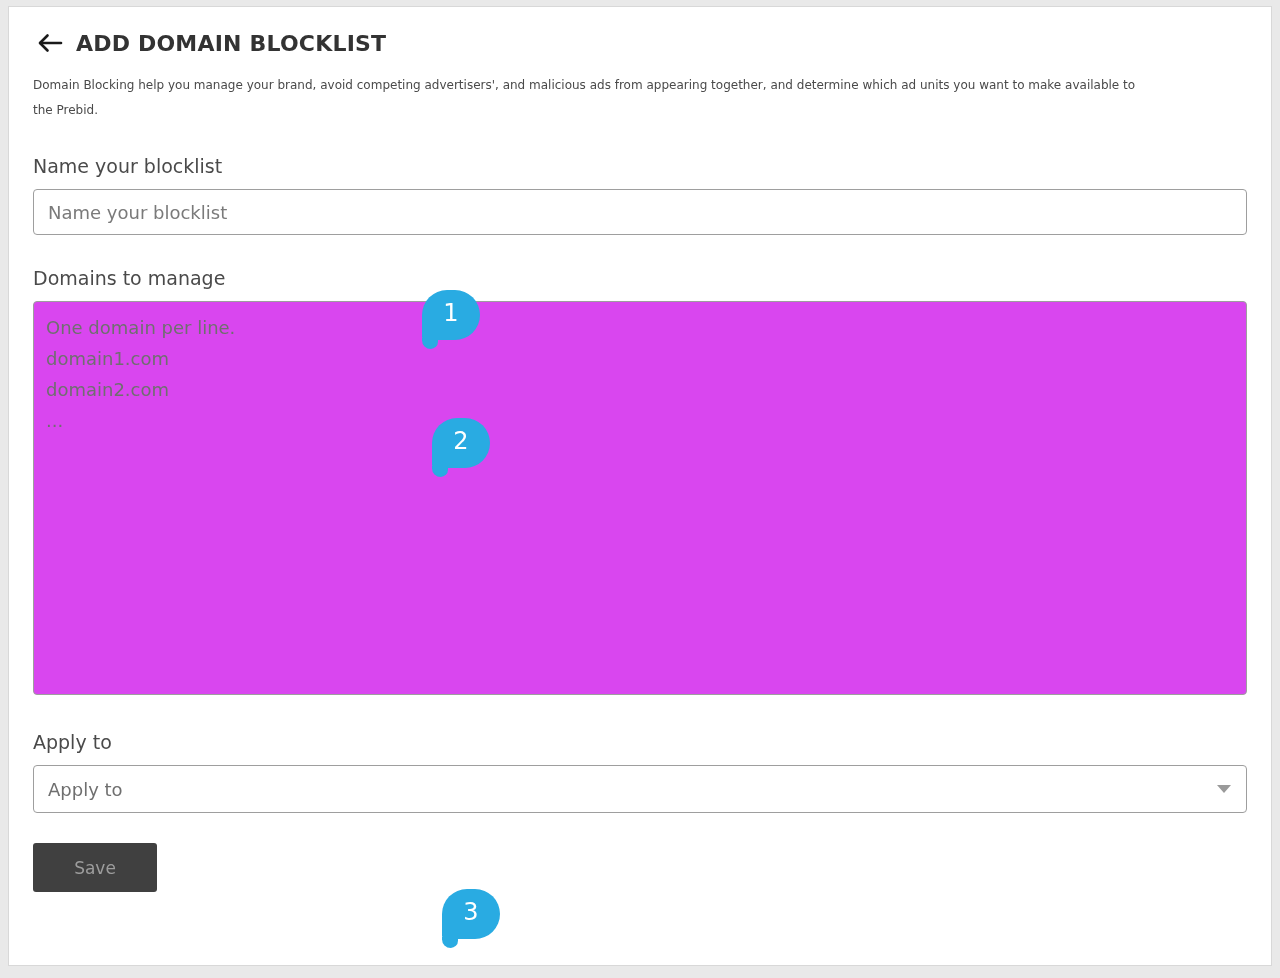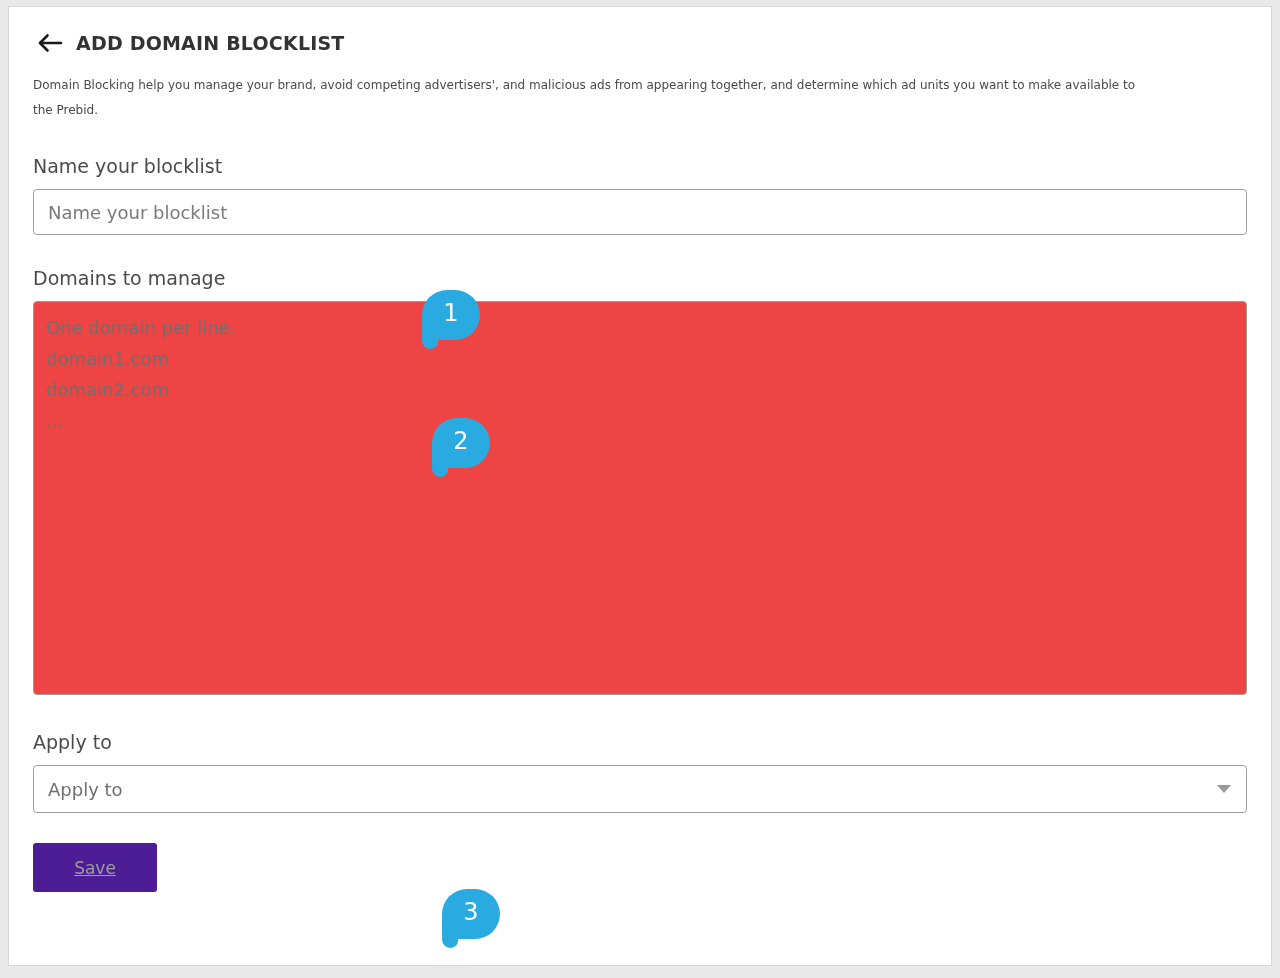--- a/index.html
+++ b/index.html
@@ -37,21 +37,21 @@
   .back-arrow {
     width: 34px;
     height: 26px;
     display: flex;
     align-items: center;
     justify-content: center;
     cursor: pointer;
   }
   .back-arrow svg { display: block; }
   .header-title {
-    font-size: 19px;
+    font-size: 22px;
     font-weight: bold;
     color: #333333;
     letter-spacing: 0.2px;
     margin-left: 9px;
   }
 
   
   .description {
     margin: 24px 24px 0 24px;
     font-size: 12px;
@@ -93,21 +93,21 @@
     box-sizing: border-box;
     height: 394px;
     border: 1px solid #9e9e9e;
     border-radius: 4px;
     padding: 10px 12px;
     font-size: 18px;
     line-height: 31px;
     color: #222;
     font-family: "DejaVu Sans", "Liberation Sans", sans-serif;
     resize: none;
-    background: #ef4444;
+    background: #d946ef;
     outline: none;
   }
   .textarea::placeholder { color: #6f6f6f; }
 
   .select-wrap {
     position: relative;
     width: 100%;
   }
   .select-box {
     width: 100%;
@@ -133,28 +133,27 @@
     border-left: 7px solid transparent;
     border-right: 7px solid transparent;
     border-top: 8px solid #9a9a9a;
     pointer-events: none;
   }
 
   .save-button {
     margin-top: 30px;
     width: 124px;
     height: 49px;
-    background: #4c1d95;
+    background: #404040;
     border: none;
     border-radius: 3px;
     color: #9d9d9d;
     font-size: 17px;
     font-family: "DejaVu Sans", "Liberation Sans", sans-serif;
     cursor: default;
-    text-decoration: underline;
   }
 
   
   .callout {
     position: absolute;
     width: 58px;
     height: 50px;
     background: #29abe2;
     border-radius: 26px 26px 26px 4px;
     color: #ffffff;

